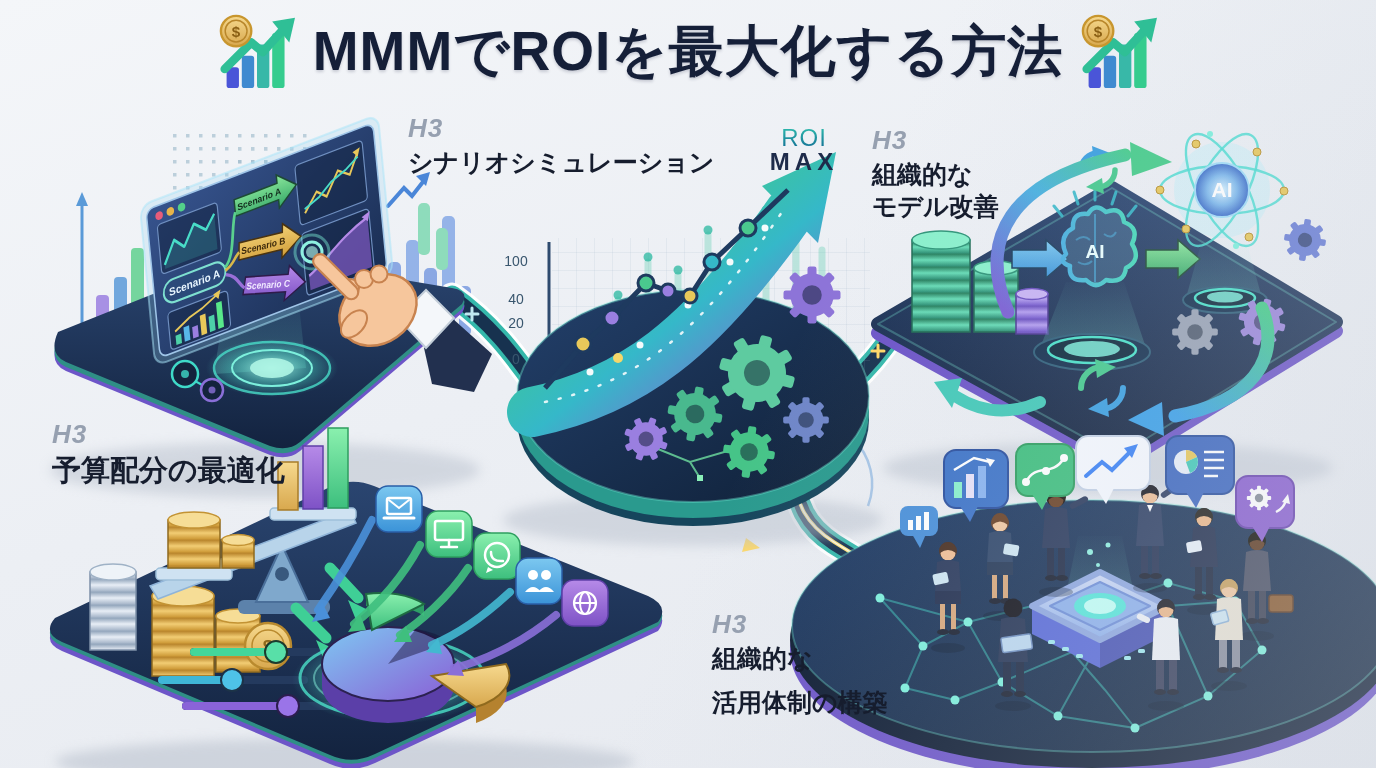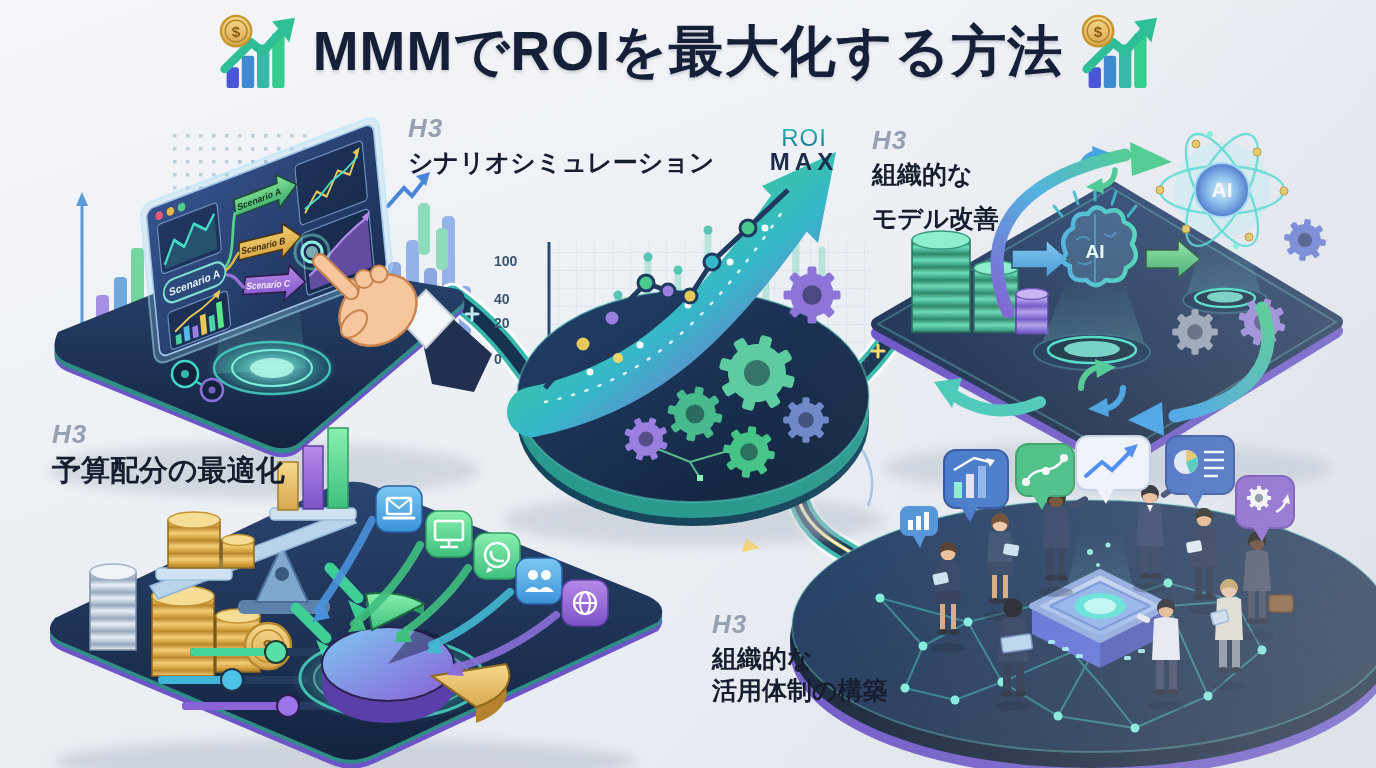--- a/index.html
+++ b/index.html
@@ -15,21 +15,21 @@
     color:#151f38;letter-spacing:1px;text-shadow:0 2px 3px rgba(20,30,60,.18);white-space:nowrap;}
   .sec-hdr{position:absolute;z-index:6;line-height:1.1;}
   .h3tag{font-size:26px;font-weight:700;color:#96a0b0;letter-spacing:1px;font-style:italic;}
   .sec-title{font-size:25px;font-weight:800;color:#161d2e;margin-top:3px;line-height:1.3;white-space:nowrap;}
   .sec-title.big{font-size:29px;}
   .roi-box{position:absolute;left:748px;top:126px;width:112px;text-align:center;z-index:6;}
   .roi-top{font-size:24px;font-weight:400;letter-spacing:1px;
     background:linear-gradient(180deg,#2fbfae 0%,#116a93 100%);
     -webkit-background-clip:text;background-clip:text;color:transparent;line-height:1;}
   .roi-max{font-size:24px;font-weight:800;color:#1e2b4a;letter-spacing:5px;line-height:1;margin-top:0;}
-  .tick{position:absolute;left:494px;width:44px;text-align:left;font-size:14px;font-weight:700;color:#39566e;z-index:6;}
+  .tick{position:absolute;left:494px;width:44px;text-align:center;font-size:14px;font-weight:400;color:#39566e;z-index:6;}
 </style>
 </head>
 <body>
 
 <div class="canvas">
 
 <svg class="art" width="1376" height="768" viewBox="0 0 1376 768">
 <defs>
   <linearGradient id="gNavy" x1="0" y1="0" x2="0" y2="1">
     <stop offset="0" stop-color="#2a4570"></stop>
@@ -803,32 +803,32 @@
 </div>
 
 <div class="sec-hdr" style="left:408px;top:114px;">
   <div class="h3tag">H3</div>
   <div class="sec-title">シナリオシミュレーション</div>
 </div>
 
 <div class="sec-hdr" style="left:872px;top:126px;">
   <div class="h3tag">H3</div>
   <div class="sec-title">組織的な</div>
-  <div class="sec-title" style="margin-top:12px;">モデル改善</div>
+  <div class="sec-title" style="margin-top:0;">モデル改善</div>
 </div>
 
 <div class="sec-hdr" style="left:52px;top:420px;">
   <div class="h3tag">H3</div>
   <div class="sec-title big">予算配分の最適化</div>
 </div>
 
 <div class="sec-hdr" style="left:712px;top:610px;">
   <div class="h3tag">H3</div>
   <div class="sec-title">組織的な</div>
-  <div class="sec-title" style="margin-top:0;">活用体制の構築</div>
+  <div class="sec-title" style="margin-top:12px;">活用体制の構築</div>
 </div>
 
 <div class="roi-box">
   <div class="roi-top">ROI</div>
   <div class="roi-max">MAX</div>
 </div>
 
 <span class="tick" style="top:253px;">100</span>
 <span class="tick" style="top:291px;">40</span>
 <span class="tick" style="top:315px;">20</span>

